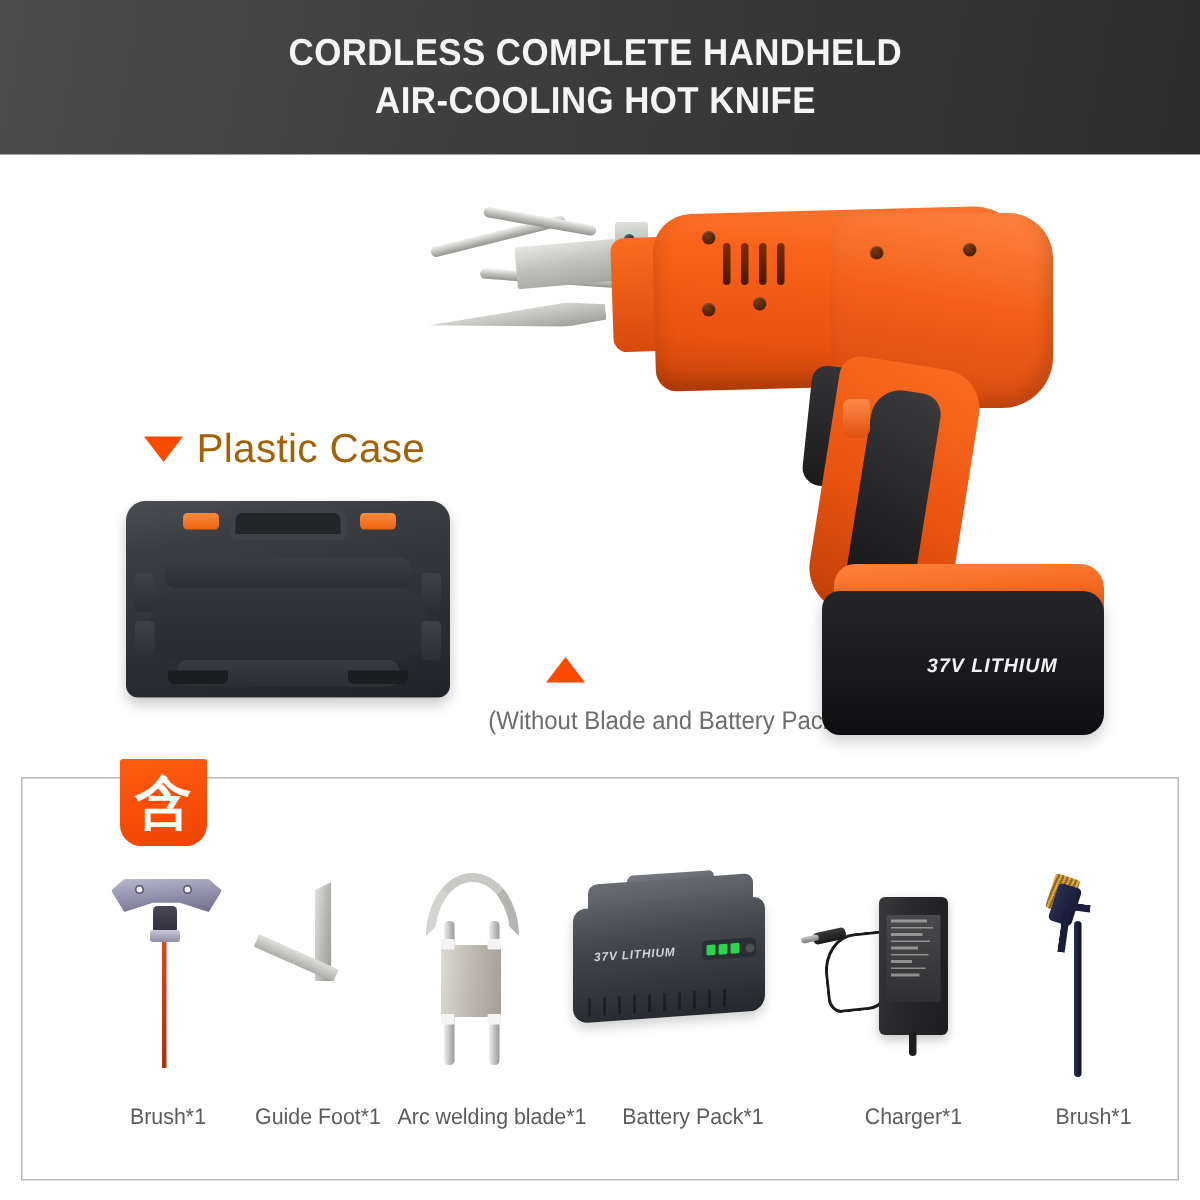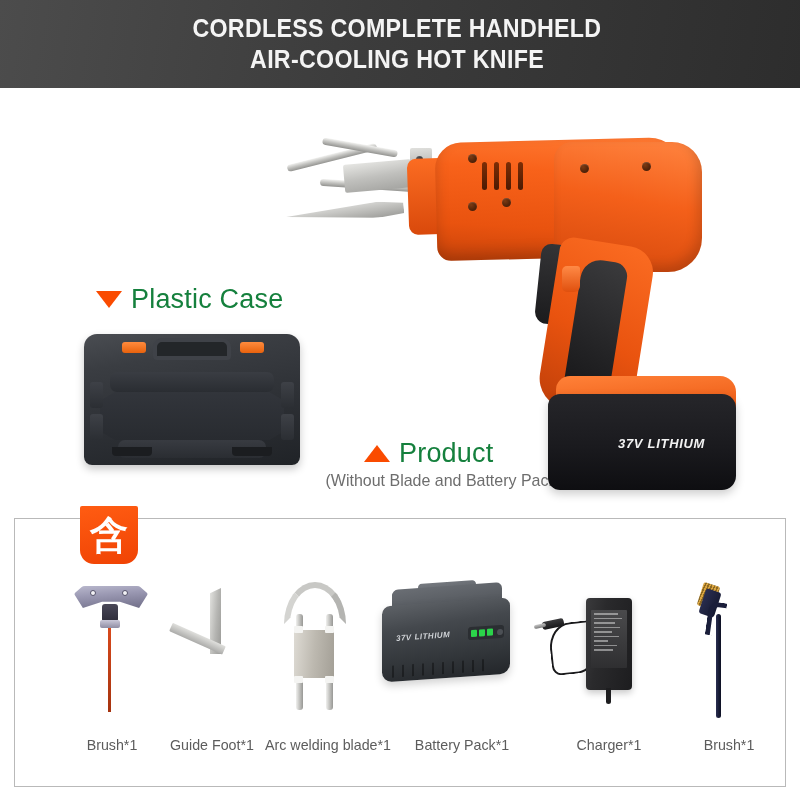--- a/index.html
+++ b/index.html
@@ -20,21 +20,21 @@
   }
   .header-sku-text {
     color: #ffffff;
     font-size: 42px;
     font-weight: 700;
     letter-spacing: -0.5px;
     transform: scaleX(0.92);
     font-family: "Liberation Sans", sans-serif;
   }
   .header-title {
-    flex: 1; height: 88px;
+    flex: 1; height: 103px;
     background: linear-gradient(100deg, #4c4c4c 0%, #3c3c3c 45%, #2d2d2d 100%);
     display: flex; flex-direction: column;
     align-items: center; justify-content: center;
     padding-right: 6px;
   }
   .header-title-line {
     color: #f4f4f4;
     font-size: 25px;
     font-weight: 700;
     letter-spacing: 0.3px;
@@ -51,21 +51,21 @@
     border-right: 13px solid transparent;
     border-top: 17px solid #fa4b00;
   }
   .tri-up {
     width: 0; height: 0;
     border-left: 13px solid transparent;
     border-right: 13px solid transparent;
     border-bottom: 17px solid #fa4b00;
   }
   .callout-text {
-    font-size: 27px; color: #15803d; font-weight: 400;
+    font-size: 27px; color: #a16207; font-weight: 400;
     letter-spacing: 0.2px;
   }
   .callout-sub {
     position: absolute;
     font-size: 17px; color: #6d6d6d;
     transform: scaleX(0.94);
     white-space: nowrap;
   }
 
   
@@ -426,21 +426,20 @@
       <div class="case-rib" style="left:6px; top:80px;"></div>
       <div class="case-rib" style="right:6px; top:48px;"></div>
       <div class="case-rib" style="right:6px; top:80px;"></div>
       <div class="case-foot" style="left:28px;"></div>
       <div class="case-foot" style="right:28px;"></div>
     </div>
   </div>
 
   <div class="callout" style="left:364px; top:438px;">
     <span class="tri-up"></span>
-    <span class="callout-text">Product</span>
   </div>
   <div class="callout-sub" style="left:318px; top:471px;">(Without Blade and Battery Pack)</div>
 
   <div class="tool">
 
     <div class="metal-rod" style="left:0px; top:36px; width:92px; transform:rotate(-14deg);"></div>
     <div class="metal-rod" style="left:36px; top:26px; width:76px; transform:rotate(10deg);"></div>
     <div class="metal-rod" style="left:34px; top:64px; width:96px; transform:rotate(4deg);"></div>
     <div class="metal-box"></div>
     <div class="blade-plate"></div>

